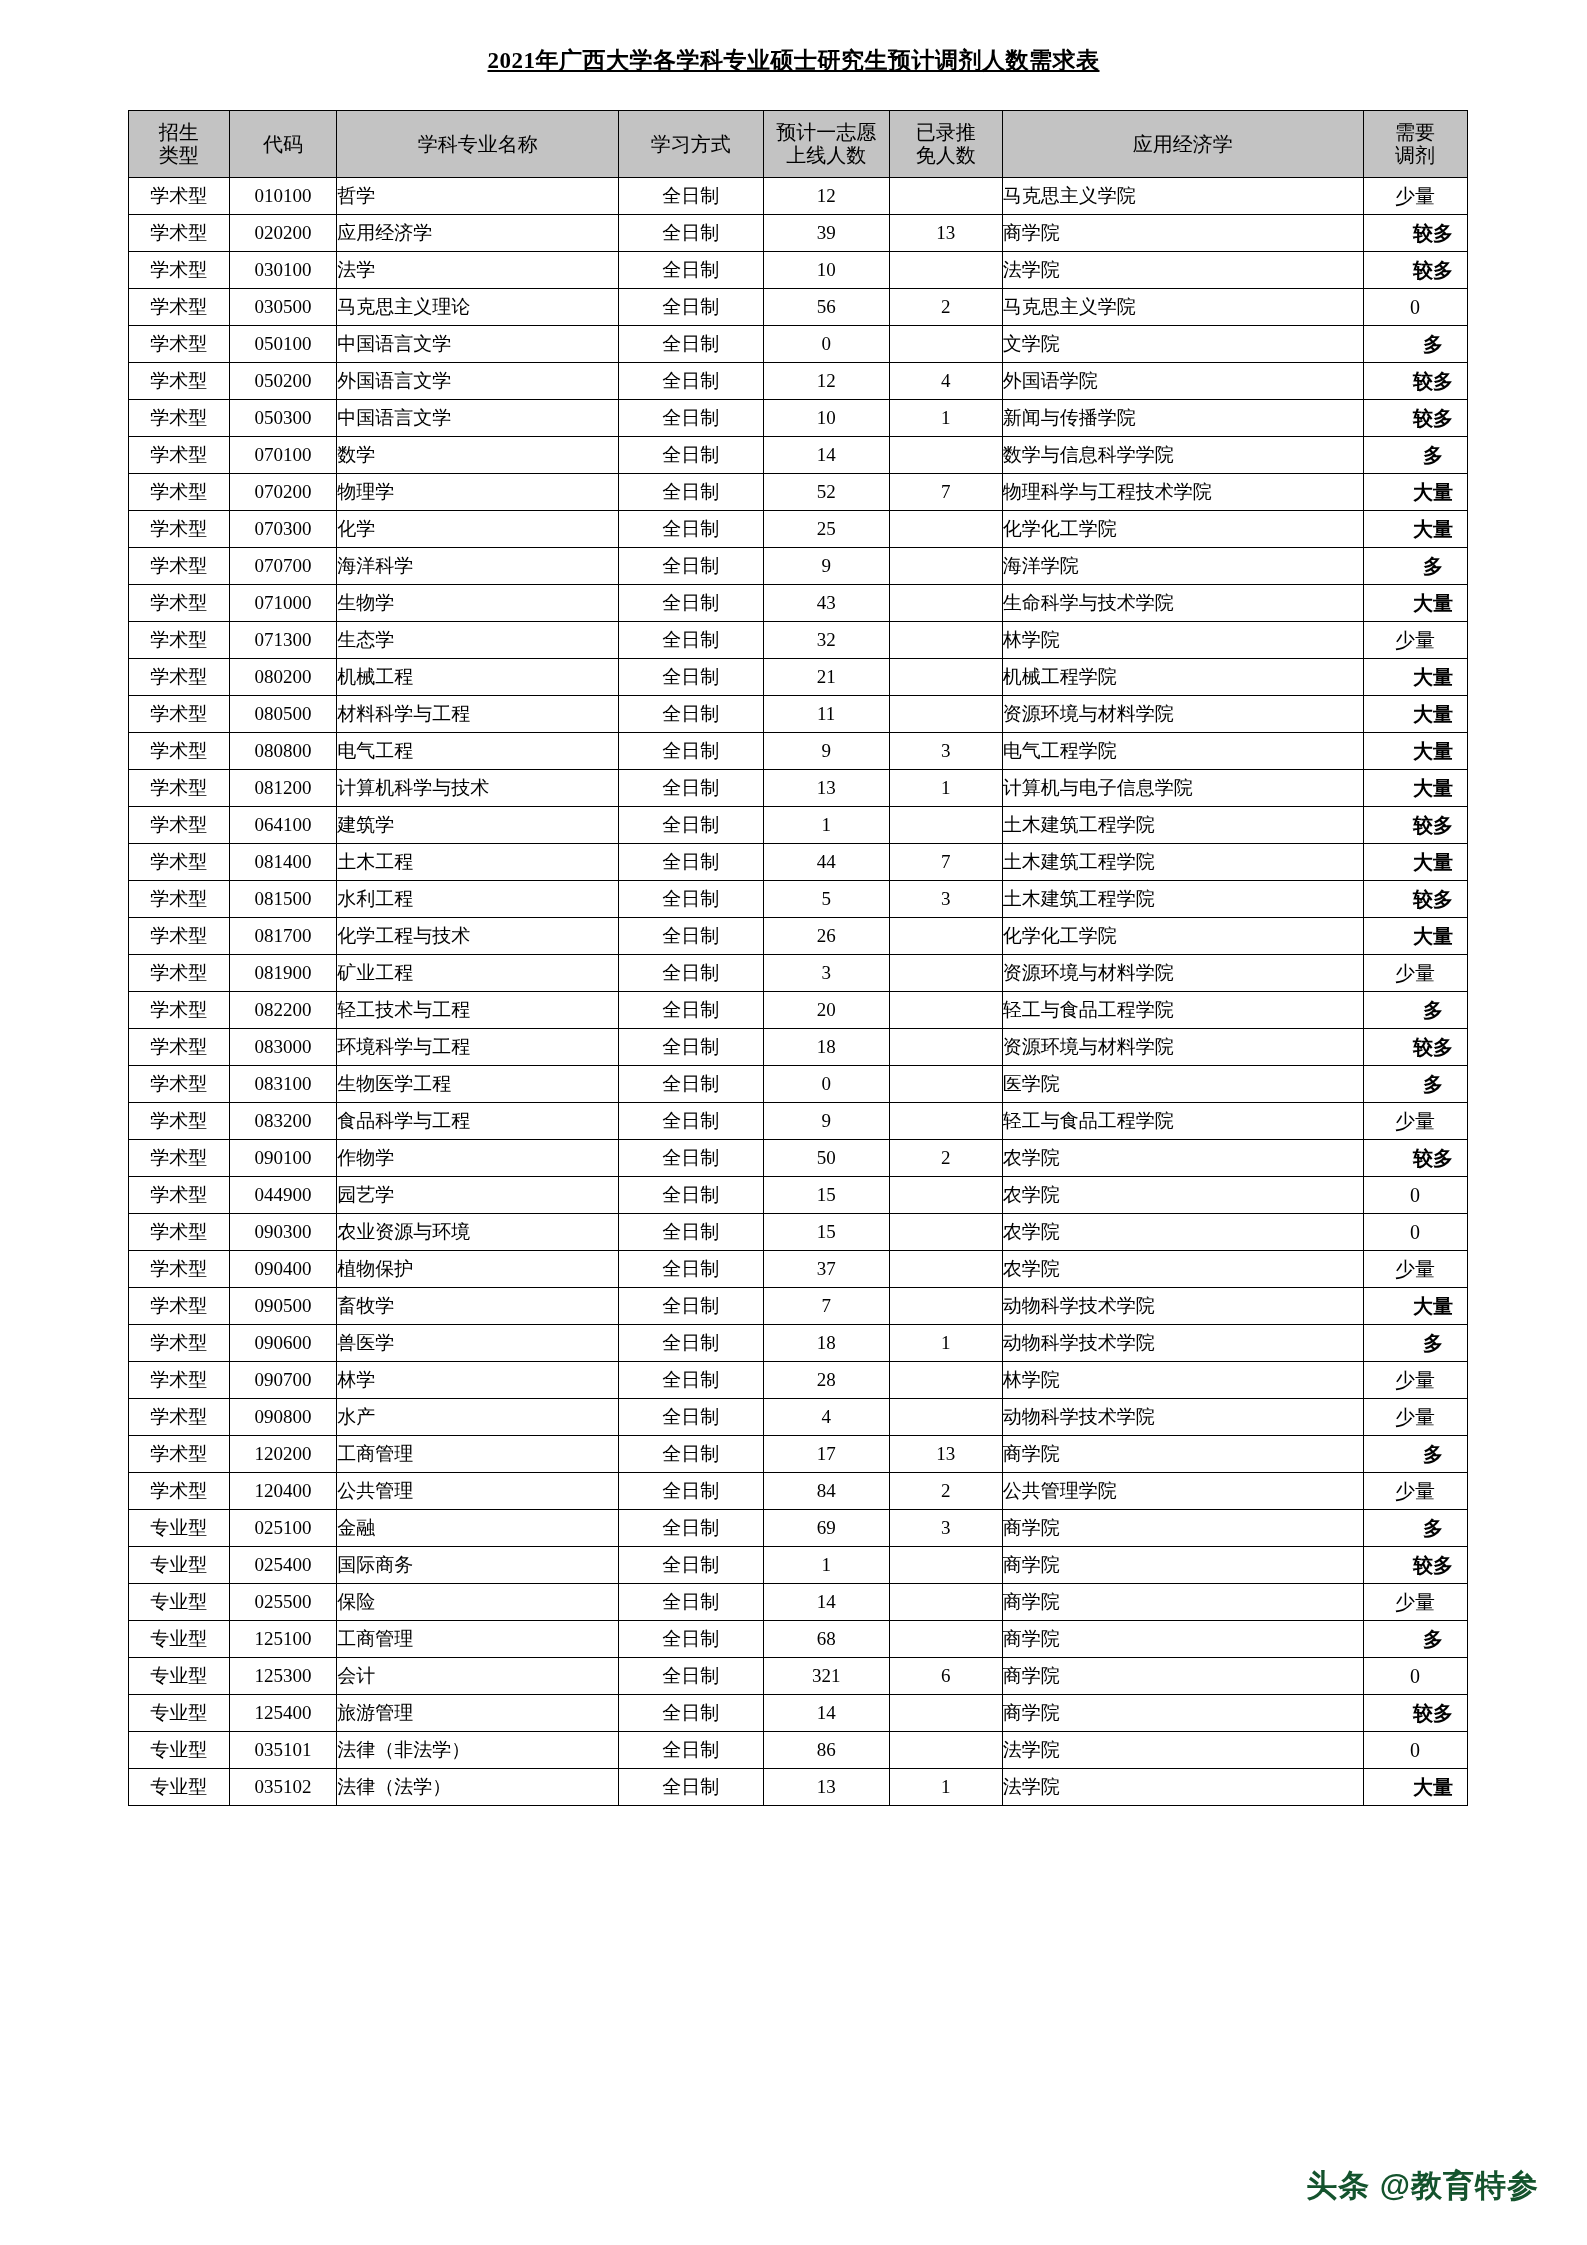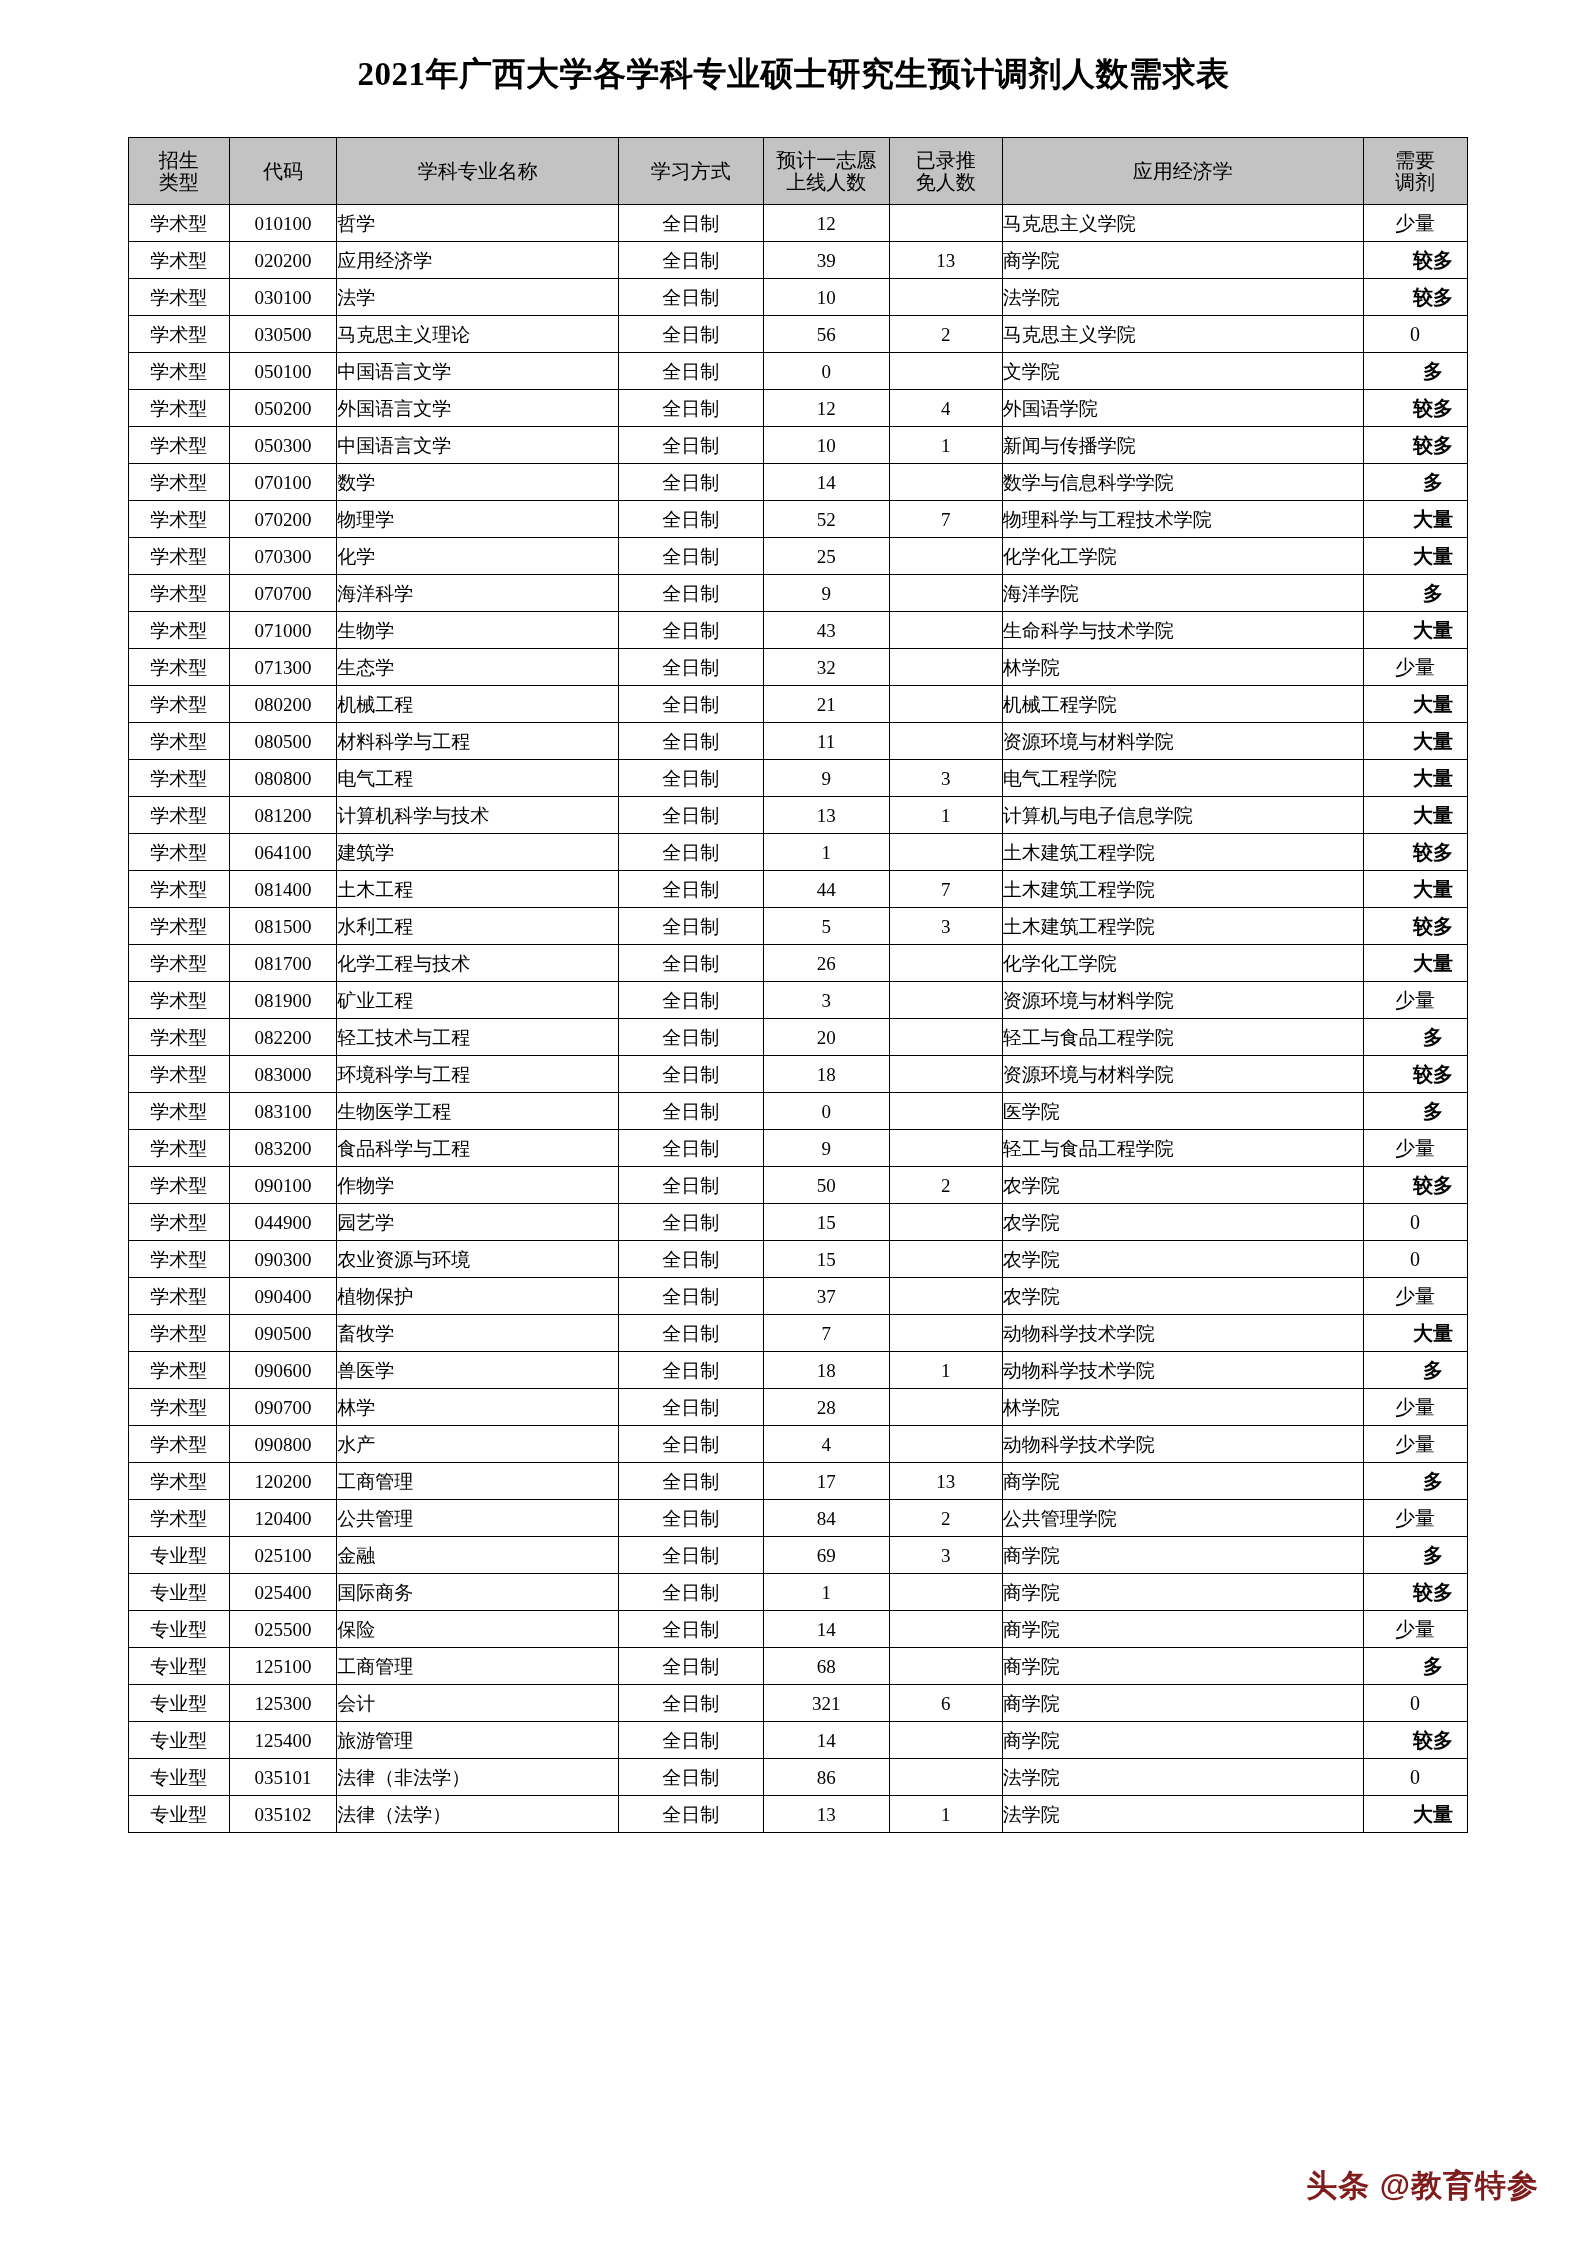--- a/index.html
+++ b/index.html
@@ -11,26 +11,27 @@
     width: 1587px;
     height: 2245px;
     position: relative;
     font-family: "Liberation Serif", "DejaVu Serif", serif;
     color: #000000;
     overflow: hidden;
   }
 
   #page-title {
     text-align: center;
-    font-size: 33px;
+    font-size: 23px;
     font-weight: 700;
     letter-spacing: 0.5px;
     padding-top: 30px;
     padding-bottom: 18px;
     font-family: "Liberation Serif", "DejaVu Serif", serif;
+    text-decoration: underline;
   }
 
   .table-wrap {
     width: 1340px;
     margin: 12px auto;
     padding-left: 8px;
   }
 
   table.demand-table {
     border-collapse: collapse;
@@ -81,21 +82,21 @@
   td.need { font-size: 20px; }
   td.need.strong { font-weight: 700; padding-left: 36px; }
   td.need.light  { font-weight: 400; text-align: center; }
 
   #watermark {
     position: absolute;
     right: 48px;
     bottom: 38px;
     font-size: 31px;
     font-weight: 700;
-    color: #7f1d1d;
+    color: #14532d;
     font-family: "Liberation Sans", "DejaVu Sans", sans-serif;
     letter-spacing: 1px;
     white-space: nowrap;
   }
 </style>
 </head>
 <body>
 
 <h1 id="page-title">2021年广西大学各学科专业硕士研究生预计调剂人数需求表</h1>
 

